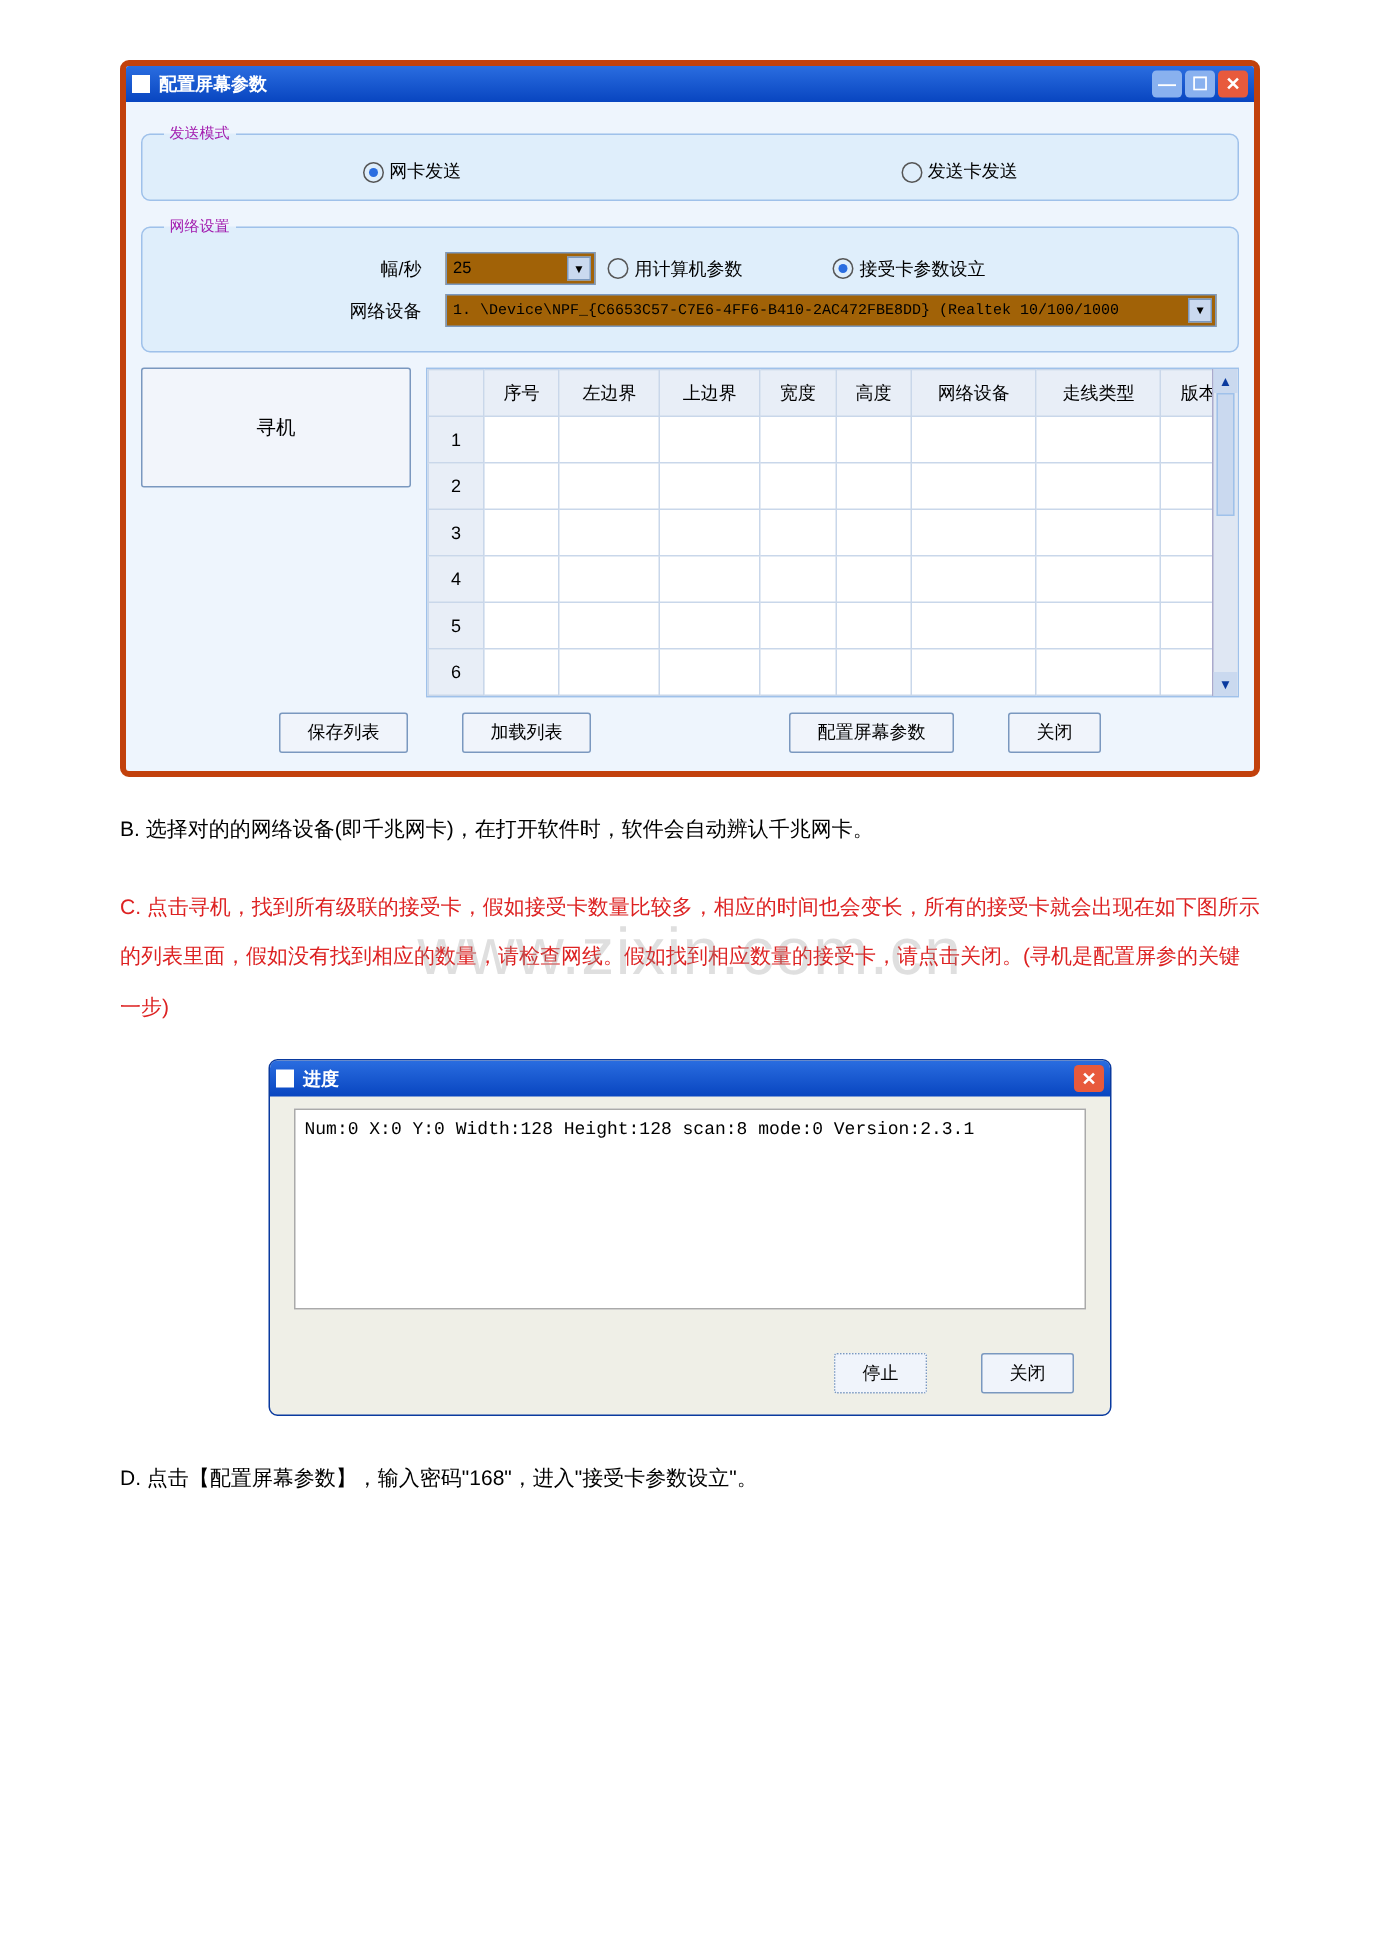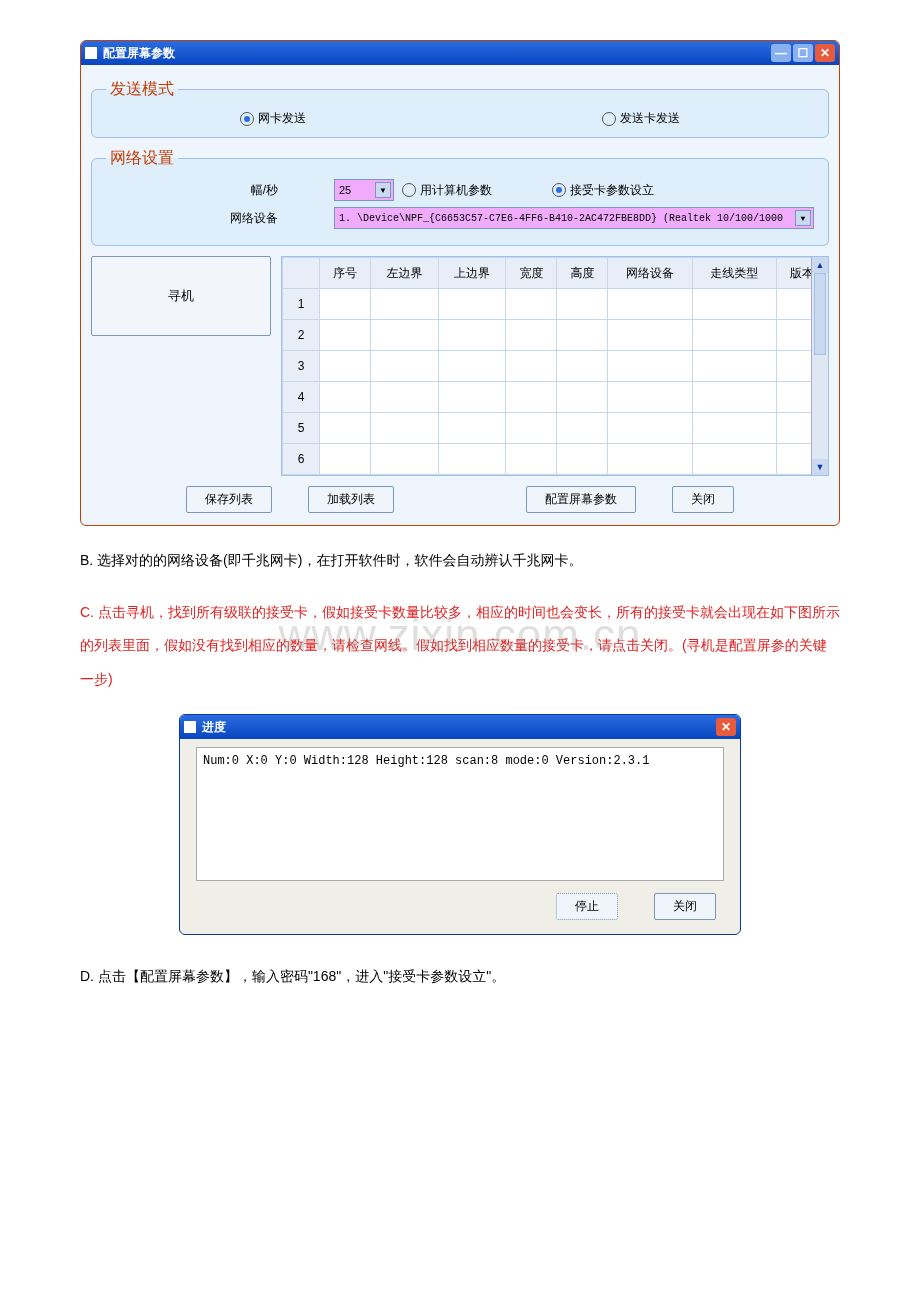--- a/index.html
+++ b/index.html
@@ -18,21 +18,21 @@
     transform: translateX(-50%);
     font-size: 44px;
     color: rgba(150,150,150,0.3);
     pointer-events: none;
     font-family: Arial, sans-serif;
     letter-spacing: 1px;
     z-index: 100;
   }
   
   .win {
-    border: 1px solid #c2410c;
+    border: 4px solid #c2410c;
     border-radius: 6px;
     background: #eef5fd;
     margin-bottom: 18px;
     overflow: hidden;
   }
   .titlebar {
     background: linear-gradient(#2a6de0, #0845c0);
     color: #fff;
     font-weight: bold;
     height: 24px;
@@ -57,34 +57,34 @@
   .winbtn.min, .winbtn.max { background: #89b1ef; color: #fff; }
   .winbtn.close { background: #e85a3c; color: #fff; font-weight: bold; }
   .content { padding: 8px 10px 12px; }
   fieldset {
     border: 1px solid #9fc1ea;
     border-radius: 6px;
     margin: 6px 0 10px;
     padding: 10px 14px;
     background: #dfeefb;
   }
-  legend { color: #c2410c; font-size: 16px; padding: 0 4px; margin-top: 33px; }
+  legend { color: #a21caf; font-size: 10px; padding: 0 4px; margin-top: 33px; }
   .row { display: flex; align-items: center; gap: 28px; font-size: 12px; }
   .radio { display: inline-flex; align-items: center; gap: 4px; cursor: pointer; }
   .radio .dot {
     width: 12px; height: 12px; border: 1px solid #555; border-radius: 50%;
     display: inline-flex; align-items: center; justify-content: center;
   }
   .radio.sel .dot::after { content: ""; width: 6px; height: 6px; background: #2a6de0; border-radius: 50%; }
   .netrow { display: grid; grid-template-columns: 180px 100px 1fr; gap: 8px; align-items: center; font-size: 12px; margin-bottom: 6px; }
   .netrow .lbl { text-align: right; padding-right: 8px; }
   .select {
-    border: 1px solid #7a98bf; background: #f0abfc; height: 20px;
+    border: 1px solid #7a98bf; background: #a16207; height: 20px;
     display: flex; align-items: center; padding: 0 4px; font-size: 11px;
-    position: relative; cursor: pointer; margin-left: 40px;
+    position: relative; cursor: pointer;
   }
   .select .arrow { position: absolute; right: 2px; top: 2px; width: 14px; height: 14px; background: #cad9ef; border: 1px solid #7a98bf; display: flex; align-items: center; justify-content: center; font-size: 8px; }
   .netradios { display: flex; gap: 60px; align-items: center; justify-content: flex-start; }
   .grid {
     display: grid;
     grid-template-columns: 180px 1fr;
     gap: 10px;
     align-items: start;
   }
   .seek-btn {
@@ -118,21 +118,21 @@
     border-radius: 6px;
     overflow: hidden;
     background: #efefe7;
   }
   .win2 .titlebar { }
   .progress-wrap { padding: 12px 16px 6px; display: flex; align-items: center; gap: 8px; }
   .progress { flex: 1; height: 18px; border: 1px solid #999; background: #fff; padding: 1px; display: flex; gap: 1px; }
   .progress .seg { width: 9px; background: #2fbf2f; }
   .pct { width: 36px; text-align: right; font-size: 12px; }
   .log {
-    margin: 8px 16px 6px; height: 120px; border: 1px solid #aaa;
+    margin: 8px 16px 23px; height: 120px; border: 1px solid #aaa;
     background: #fff; padding: 6px; font-family: "Courier New", monospace; font-size: 12px;
     overflow: hidden;
   }
   .btnrow2 { display: flex; gap: 36px; justify-content: flex-end; padding: 6px 24px 14px; }
 </style>
 </head>
 <body>
 
 <div class="watermark">www.zixin.com.cn</div>
 

